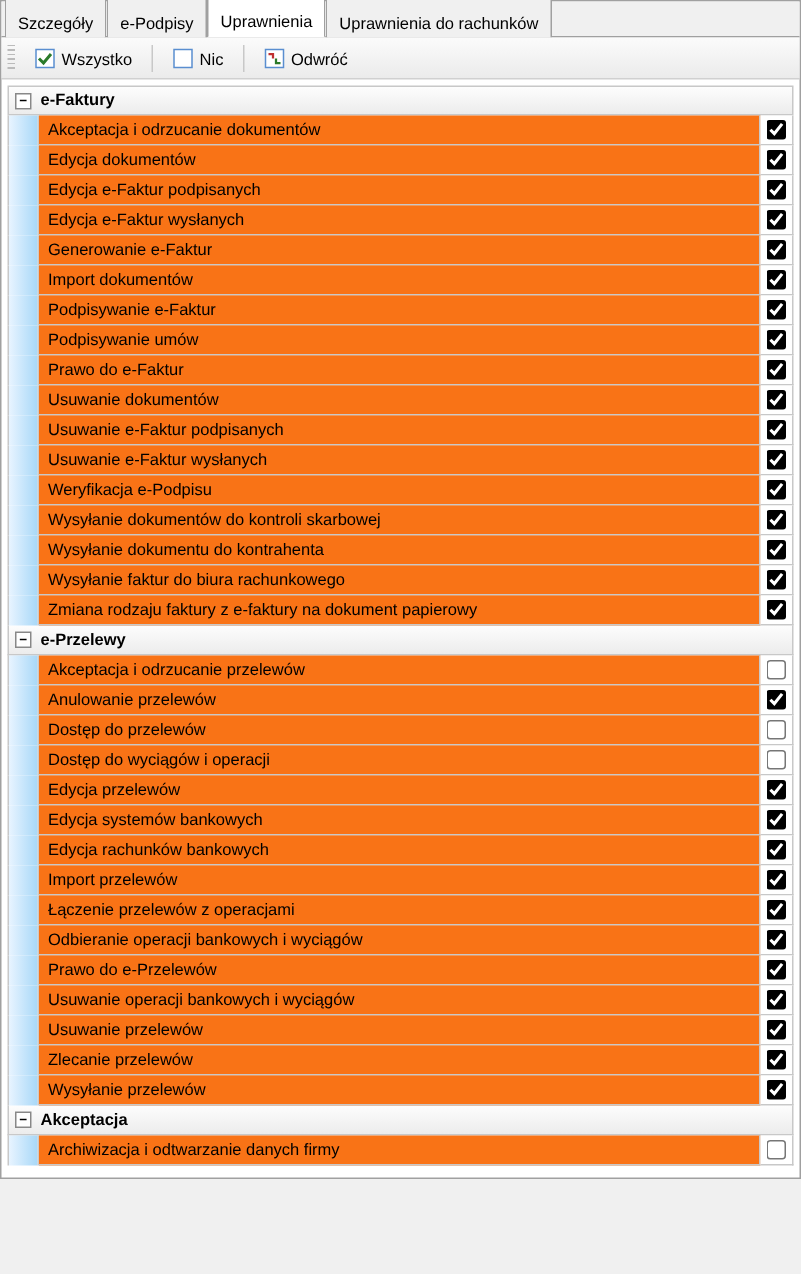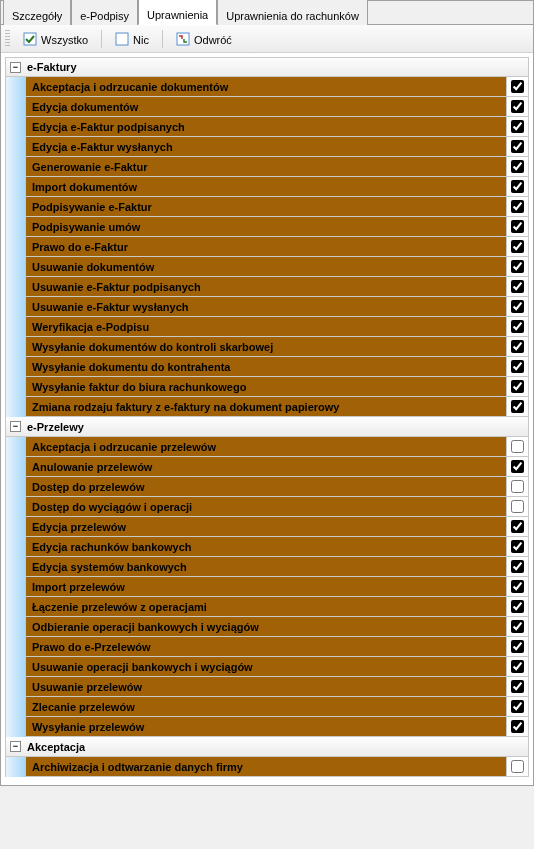--- a/index.html
+++ b/index.html
@@ -112,24 +112,23 @@
     border-right: 1px solid #c8c8c8;
     flex-shrink: 0;
   }
   .row-label {
     flex: 1;
     display: flex; align-items: center;
     padding: 0 6px;
     border: 1px solid #c8c8c8;
     border-left: none;
     border-top: none;
-    background: #a16207;
+    background: #f97316;
     white-space: nowrap;
     overflow: hidden;
-    font-weight: bold;
   }
   .row-check {
     width: 22px;
     display: flex; align-items: center; justify-content: center;
     border-bottom: 1px solid #c8c8c8;
     border-right: 1px solid #c8c8c8;
     background: #fff;
   }
   .row-check input[type=checkbox]{
     width: 13px; height: 13px;
@@ -344,28 +343,28 @@
         </div>
         <div class="row">
           <div class="row-indent"></div>
           <div class="row-label">Edycja przelewów</div>
           <div class="row-check">
             <input type="checkbox" checked="" style="">
           </div>
         </div>
         <div class="row">
           <div class="row-indent"></div>
+          <div class="row-label">Edycja systemów bankowych</div>
+          <div class="row-check">
+            <input type="checkbox" checked="" style="">
+          </div>
+        </div>
+        <div class="row">
+          <div class="row-indent"></div>
           <div class="row-label">Edycja rachunków bankowych</div>
-          <div class="row-check">
-            <input type="checkbox" checked="" style="">
-          </div>
-        </div>
-        <div class="row">
-          <div class="row-indent"></div>
-          <div class="row-label">Edycja systemów bankowych</div>
           <div class="row-check">
             <input type="checkbox" checked="" style="">
           </div>
         </div>
         <div class="row">
           <div class="row-indent"></div>
           <div class="row-label">Import przelewów</div>
           <div class="row-check">
             <input type="checkbox" checked="" style="">
           </div>

